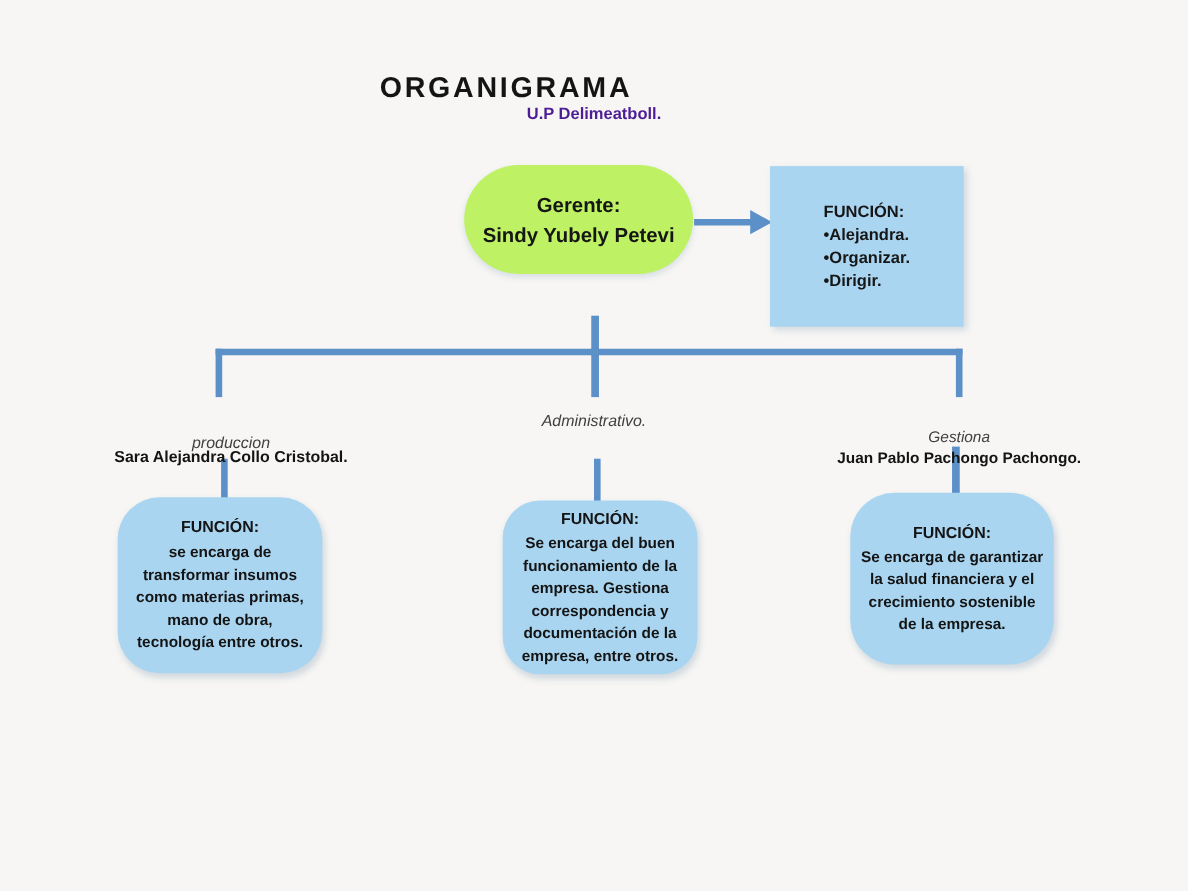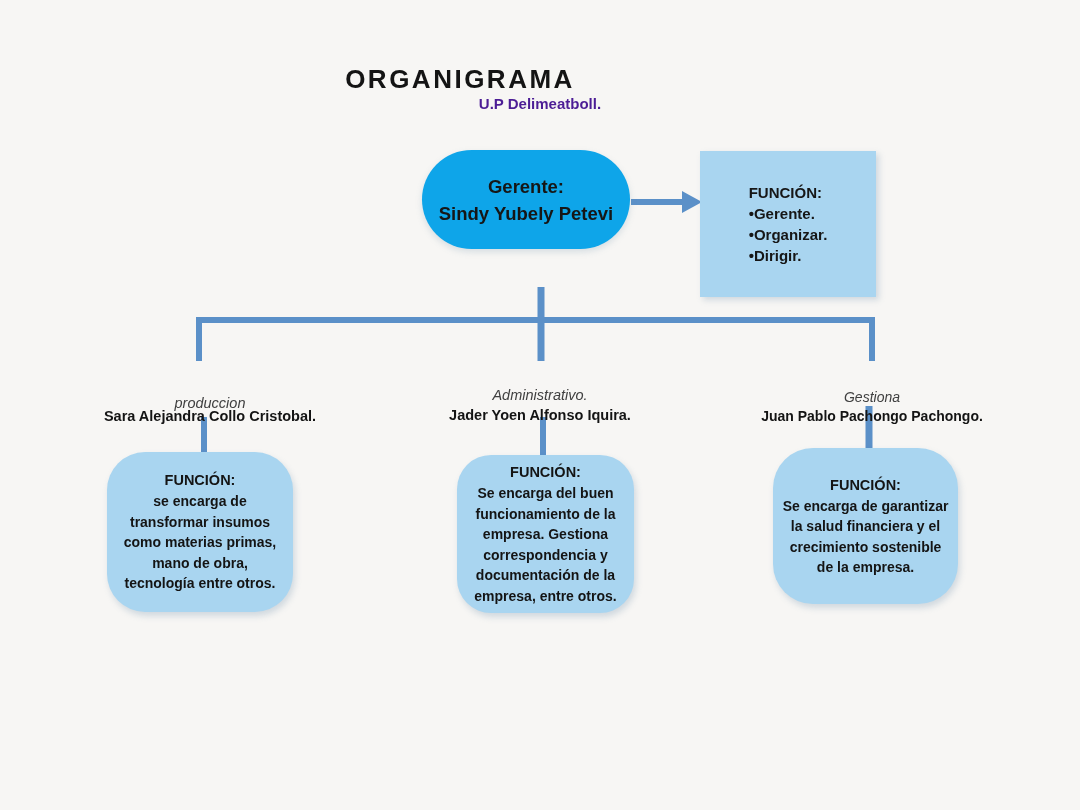--- a/index.html
+++ b/index.html
@@ -36,21 +36,21 @@
   }
 
   
   svg.connectors { left: 0; top: 0; width: 1080px; height: 810px; }
   svg.connectors line { stroke: #5b90c8; }
   svg.connectors polygon { fill: #5b90c8; }
 
   
   .pill {
     left: 422px; top: 150px; width: 208px; height: 99px;
-    background: #0ea5e9;
+    background: #bef264;
     border-radius: 50px;
     display: flex; flex-direction: column;
     align-items: center; justify-content: center;
     text-align: center;
     font-size: 18.5px; font-weight: bold; line-height: 27px;
     box-shadow: 0 3px 6px rgba(120,150,175,0.25);
   }
 
   
   .fn-top {
@@ -97,21 +97,21 @@
     line-height: 20.5px;
     white-space: pre;
   }
   #box0 { left: 107px; top: 452px; width: 186px; height: 160px; }
   #box1 { left: 457px; top: 455px; width: 177px; height: 158px; border-radius: 34px; }
   #box2 { left: 773px; top: 448px; width: 185px; height: 156px; border-radius: 40px; }
 
   #person0 { left: 60px;  top: 372px; width: 300px; }
   #role0   { left: 60px;  top: 395px; width: 300px; }
   #person1 { left: 390px; top: 371px; width: 300px; }
-  #role1   { left: 390px; top: 387px; width: 300px; }
+  #role1   { left: 390px; top: 375px; width: 300px; }
   #person2 { left: 712px; top: 372px; width: 320px; }
   #role2   { left: 712px; top: 389px; width: 320px; font-size: 14px; }
 </style>
 </head>
 <body>
 
 <div class="canvas">
 
   <svg class="connectors abs" viewBox="0 0 1080 810" xmlns="http://www.w3.org/2000/svg">
 
@@ -133,38 +133,37 @@
   <div class="abs subtitle">U.P Delimeatboll.</div>
 
   <div class="abs pill">
     <div>Gerente:</div>
     <div>Sindy Yubely Petevi</div>
   </div>
 
   <div class="abs fn-top">
     <div class="inner">
       <div>FUNCIÓN:</div>
-      <div>•Gerente.</div>
+      <div>•Alejandra.</div>
       <div>•Organizar.</div>
       <div>•Dirigir.</div>
     </div>
   </div>
 
   <div class="abs person" id="person0">Sara Alejandra Collo Cristobal.</div>
   <div class="abs role" id="role0">produccion</div>
   <div class="abs fn-box" id="box0">
     <div class="heading">FUNCIÓN:</div>
     <div class="body">se encarga de
 transformar insumos
 como materias primas,
 mano de obra,
 tecnología entre otros.</div>
   </div>
 
-  <div class="abs person" id="person1">Jader Yoen Alfonso Iquira.</div>
   <div class="abs role" id="role1">Administrativo.</div>
   <div class="abs fn-box" id="box1">
     <div class="heading">FUNCIÓN:</div>
     <div class="body">Se encarga del buen
 funcionamiento de la
 empresa. Gestiona
 correspondencia y
 documentación de la
 empresa, entre otros.</div>
   </div>

